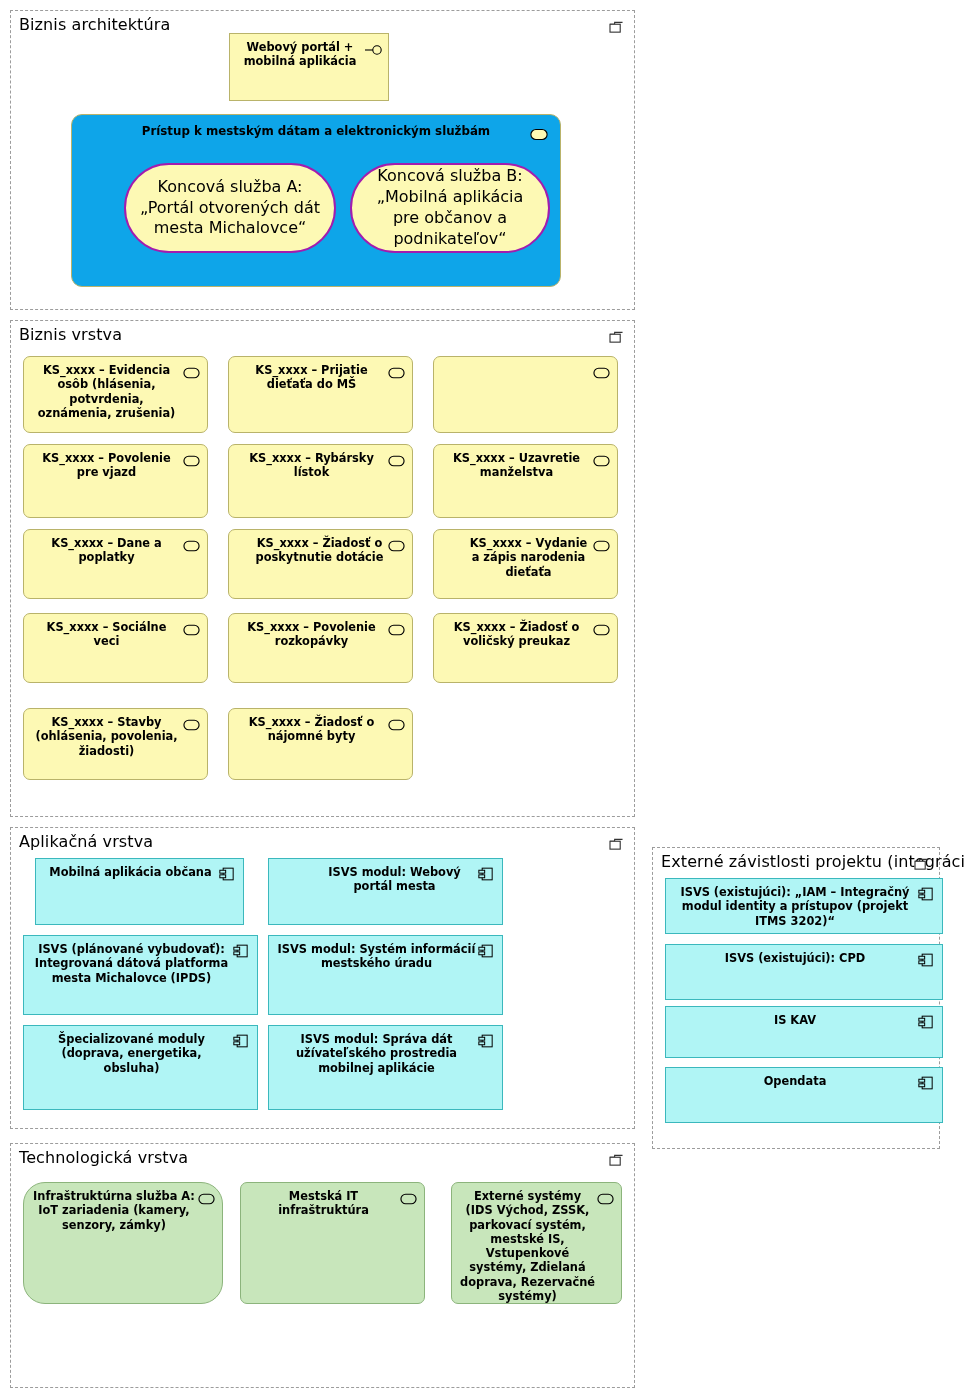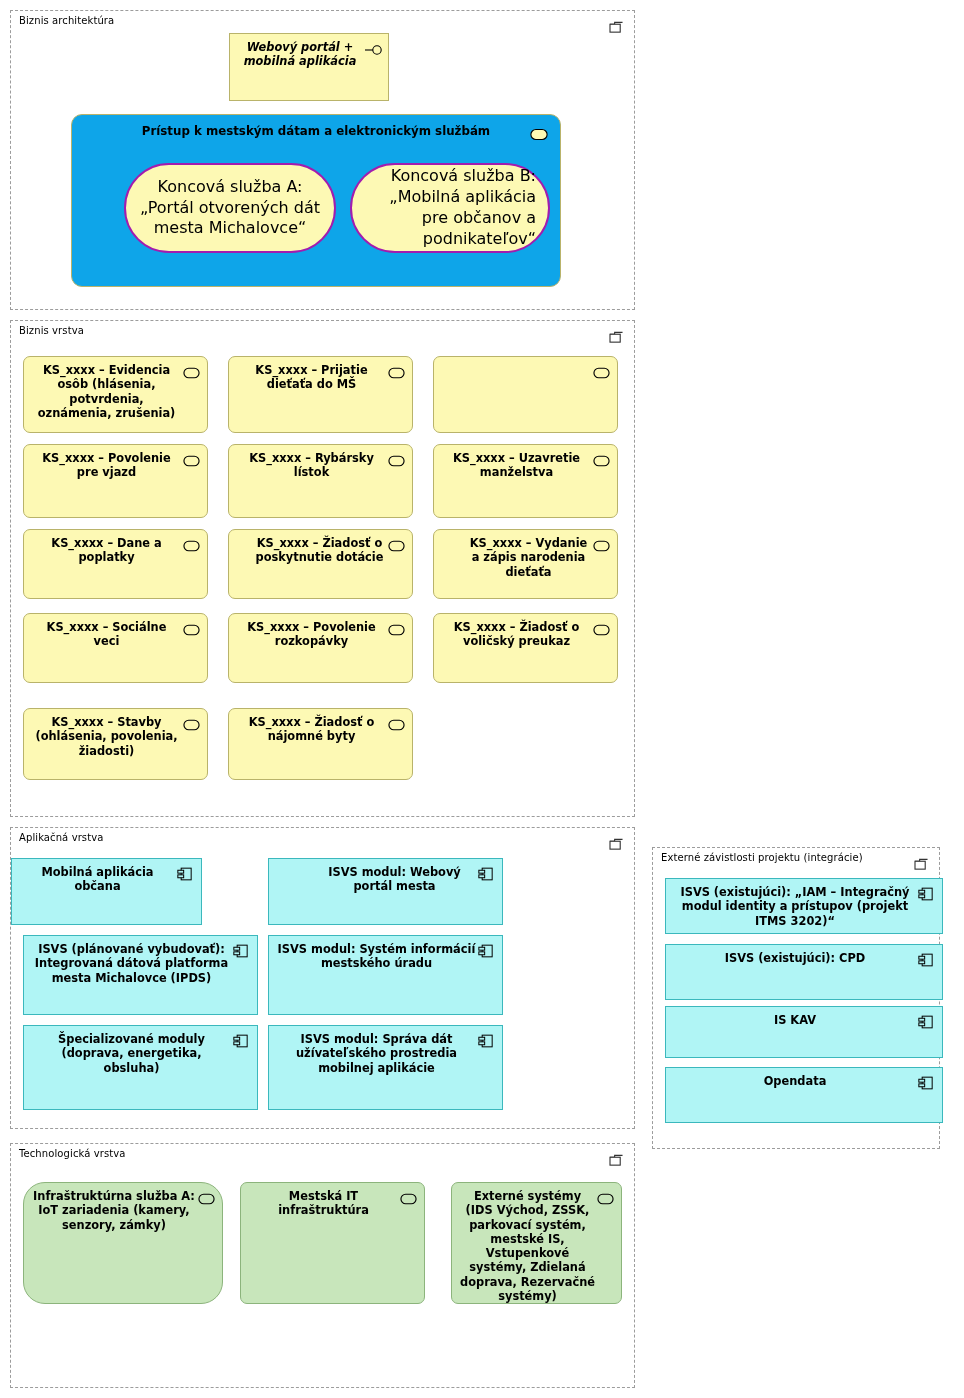--- a/index.html
+++ b/index.html
@@ -16,21 +16,21 @@
 
   
   .group {
     position: absolute;
     border: 1px dashed #9c9c9c;
     background: transparent;
   }
   .group > .group-title {
     position: absolute;
     top: 4px; left: 8px;
-    font-size: 10px;
+    font-size: 16px;
     color: #000;
     letter-spacing: 0.1px;
     white-space: nowrap;
   }
   .group > .folder-icon {
     position: absolute;
     top: 8px; right: 10px;
     width: 15px; height: 13px;
   }
 
@@ -56,21 +56,21 @@
     top: 7px; right: 7px;
     width: 17px; height: 12px;
   }
 
   
   .biz {
     background: #fdf9b4;
     border-color: #b9b36a;
   }
   .biz.rounded { border-radius: 7px; }
-  .biz.sq { border-radius: 0px; font-style: italic; }
+  .biz.sq { border-radius: 0px; }
 
   
   .app {
     background: #b0f5f5;
     border-color: #3bb8bd;
     border-radius: 0px;
   }
 
   
   .tech {
@@ -143,21 +143,21 @@
     <div class="svc-title">Prístup k mestským dátam a elektronickým službám</div>
     <span class="badge">
       <svg viewBox="0 0 20 14" width="18" height="13">
         <rect x="1" y="1.5" width="18" height="11" rx="5.5" ry="5.5" fill="#fdf9b4" stroke="#000" stroke-width="1.2"></rect>
       </svg>
     </span>
 
     <div class="svc-child" style="left:52px; top:48px; width:212px; height:90px;">
       <span>Koncová služba A: „Portál otvorených dát mesta Michalovce“</span>
     </div>
-    <div class="svc-child" style="left:278px; top:48px; width:200px; height:90px;text-align:right;">
+    <div class="svc-child" style="left:278px; top:48px; width:200px; height:90px;">
       <span>Koncová služba B: „Mobilná aplikácia pre občanov a podnikateľov“</span>
     </div>
   </div>
 </div>
 
 <div class="group" style="left:10px; top:320px; width:625px; height:497px;">
   <div class="group-title">Biznis vrstva</div>
   <span class="folder-icon">
     <svg viewBox="0 0 16 14" width="15" height="13">
       <path d="M1 3.5 H6 V1.5 H14.5" fill="none" stroke="#333" stroke-width="1.2"></path>
@@ -284,21 +284,21 @@
 
 <div class="group" style="left:10px; top:827px; width:625px; height:302px;">
   <div class="group-title">Aplikačná vrstva</div>
   <span class="folder-icon">
     <svg viewBox="0 0 16 14" width="15" height="13">
       <path d="M1 3.5 H6 V1.5 H14.5" fill="none" stroke="#333" stroke-width="1.2"></path>
       <rect x="1" y="3.5" width="11" height="8.5" fill="#fff" stroke="#333" stroke-width="1.2"></rect>
     </svg>
   </span>
 
-  <div class="node app" style="left:0; top:30px; width:191px; height:67px;">
+  <div class="node app" style="left:24px; top:30px; width:209px; height:67px;">
     <div class="label bold">Mobilná aplikácia občana</div>
     <span class="badge">
       <svg viewBox="0 0 18 16" width="15" height="14">
         <rect x="5" y="1" width="12" height="14" fill="#b0f5f5" stroke="#000" stroke-width="1.2"></rect>
         <rect x="1" y="3.5" width="7" height="3.5" fill="#b0f5f5" stroke="#000" stroke-width="1.2"></rect>
         <rect x="1" y="9" width="7" height="3.5" fill="#b0f5f5" stroke="#000" stroke-width="1.2"></rect>
       </svg>
     </span>
   </div>
   <div class="node app" style="left:257px; top:30px; width:235px; height:67px;padding-left:36px;">

